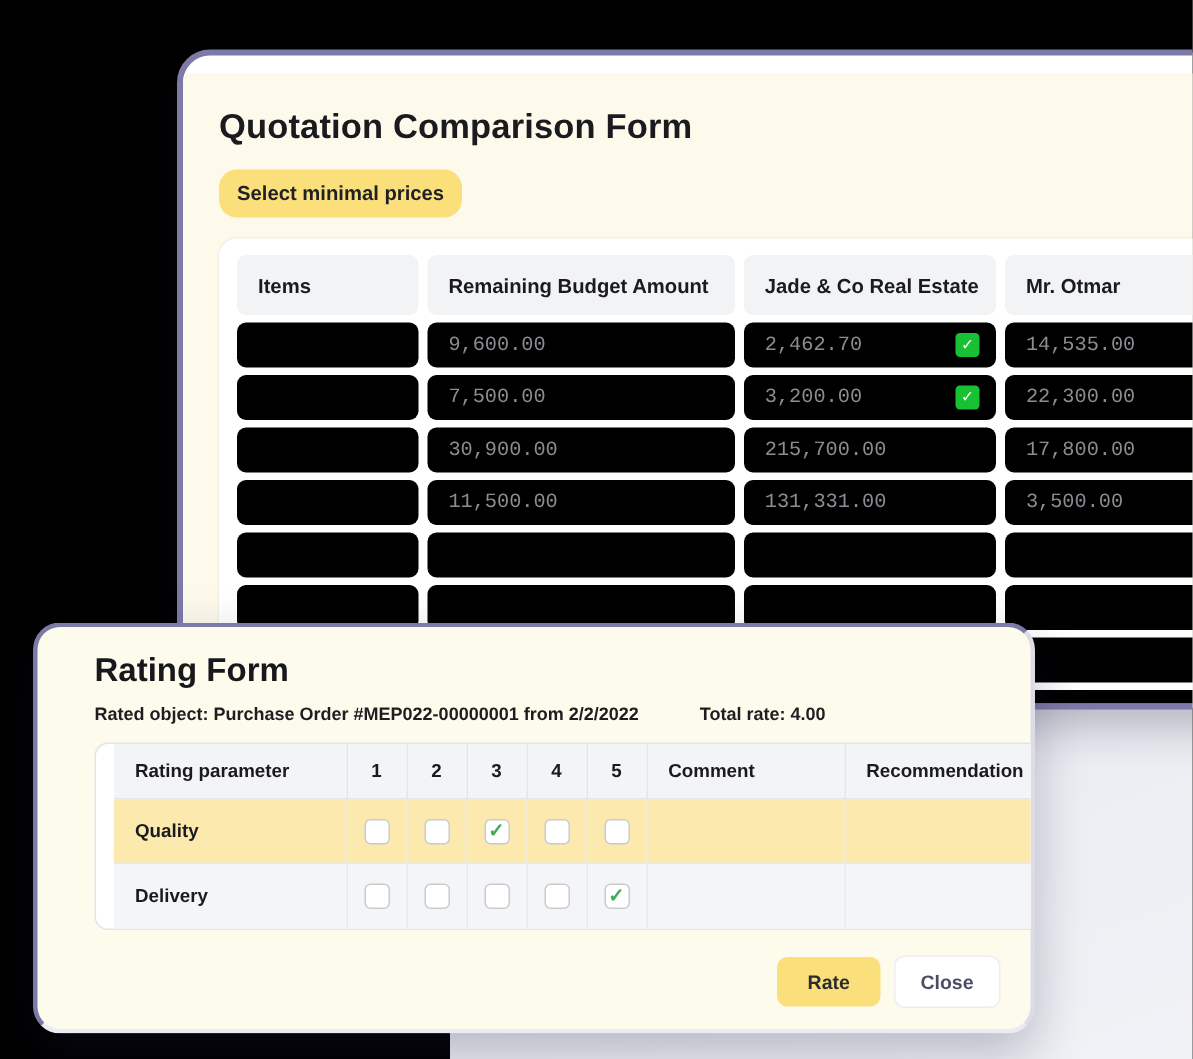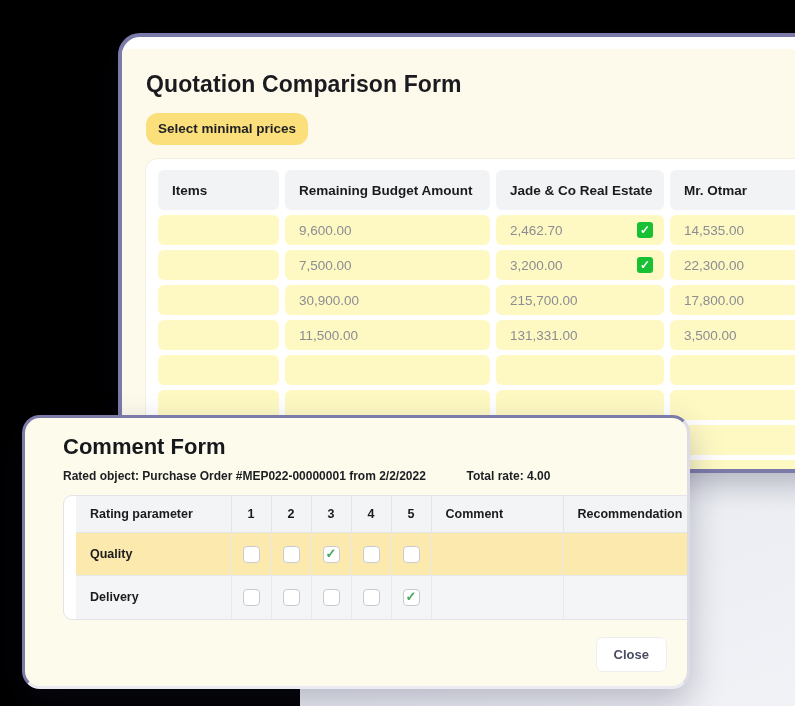--- a/index.html
+++ b/index.html
@@ -62,27 +62,28 @@
     background: #f2f3f5;
     color: #1b1b1f;
     font-size: 13.5px; font-weight: 700;
     text-align: left;
     padding: 11px 14px;
     border-radius: 6px;
     height: 40px;
     white-space: nowrap;
   }
   table.qcf td {
-    background: #fef9c3;
+    background: #000000;
     border-radius: 6px;
     height: 30px;
     padding: 7px 14px;
     font-size: 13.5px;
     color: #8b8d92;
     vertical-align: middle;
+    font-family: Liberation Mono, monospace;
   }
   td.cell-val { position: relative; padding-right: 34px; }
   .val-green { color: #2fcc55; }
   .val-red   { color: #f4778f; }
   .val-gray  { color: #9a9ca1; }
   .tick {
     position: absolute; right: 11px; top: 50%;
     transform: translateY(-50%);
     width: 16px; height: 16px;
     background: #18c034;
@@ -295,21 +296,21 @@
                 </tr>
               </tbody>
           </table>
         </div>
       </div>
     </div>
   </div>
 
   <div id="rating-card">
     <div class="rf-pad">
-      <div class="rf-title">Comment Form</div>
+      <div class="rf-title">Rating Form</div>
       <div class="rf-meta">
         <span>Rated object: Purchase Order #MEP022-00000001 from 2/2/2022</span>
         <span class="gap"></span>
         <span>Total rate:</span>
         <b>4.00</b>
       </div>
 
       <div class="rf-table-wrap">
         <table class="rf">
           <colgroup>
@@ -354,17 +355,18 @@
                 <td class="num"><span class="cbx checked"></span></td>
                 <td></td>
                 <td></td>
               </tr>
             </tbody>
         </table>
       </div>
     </div>
 
     <div class="rf-actions">
+      <button class="btn-rate">Rate</button>
       <button class="btn-close">Close</button>
     </div>
   </div>
 
 </div>
 
 </body></html>

